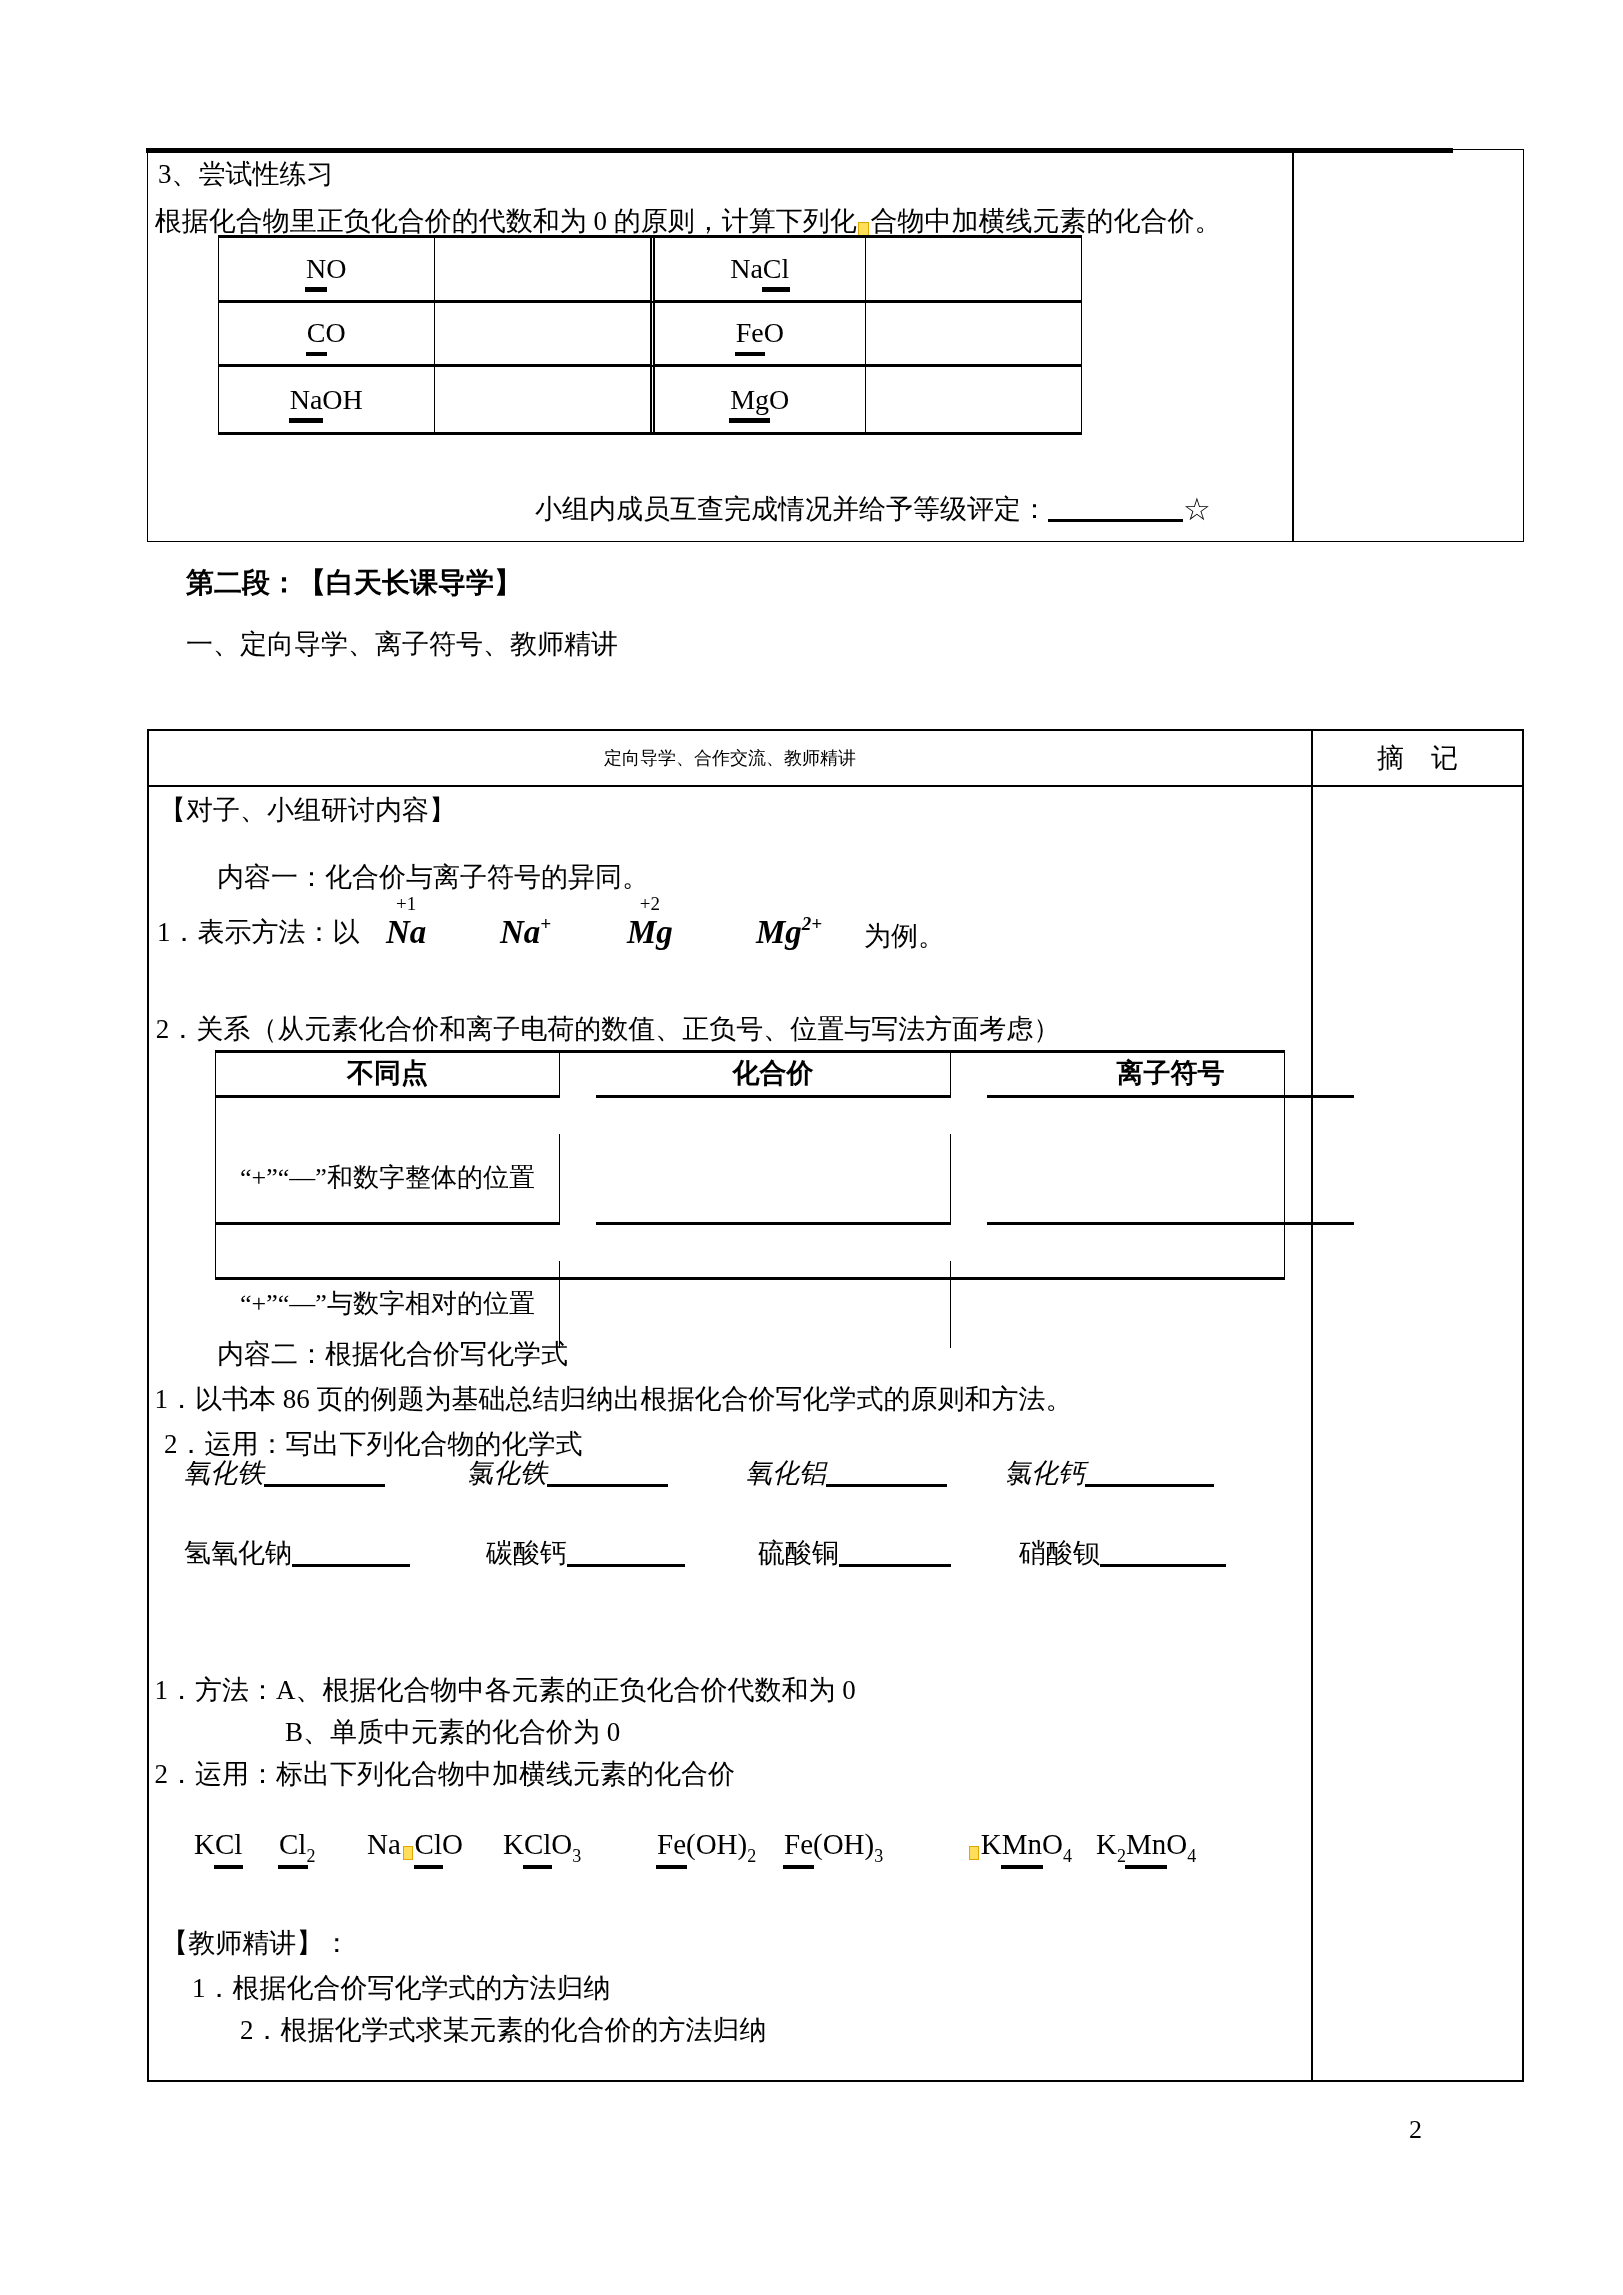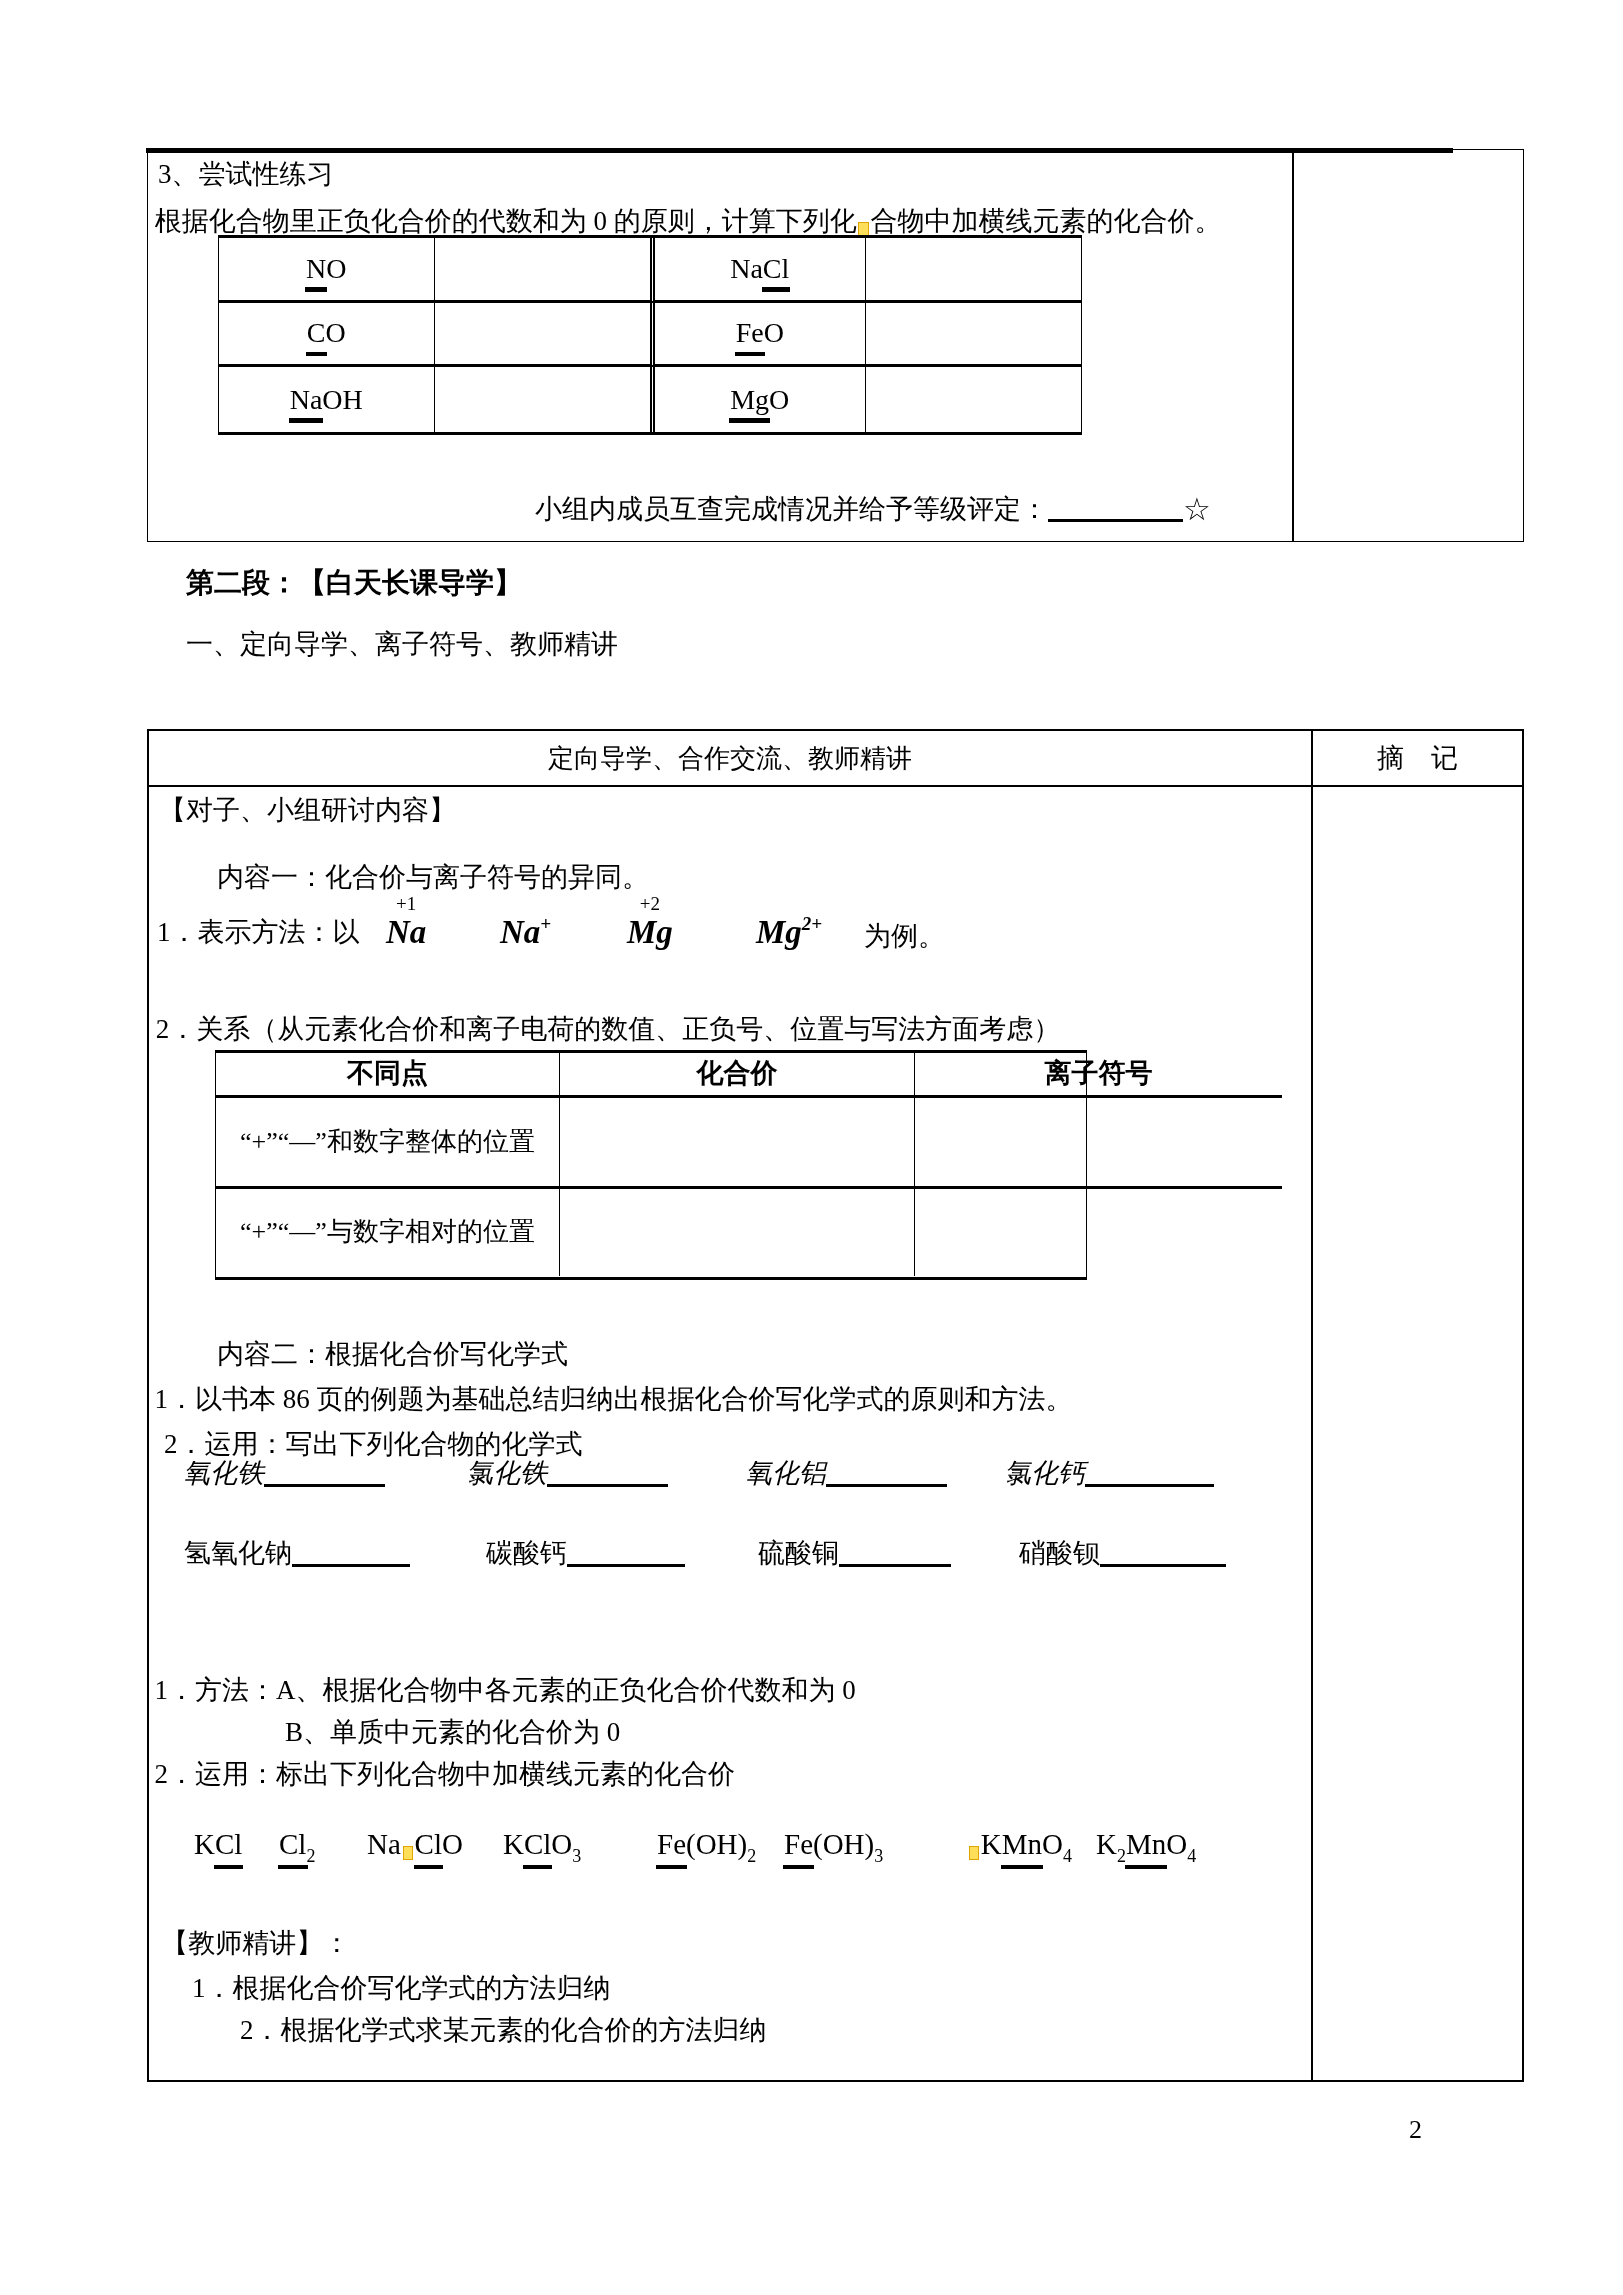--- a/index.html
+++ b/index.html
@@ -24,34 +24,34 @@
   .mini>div:nth-child(4n+3){border-left:5px double #000;}
   .mini>div:nth-child(n+9){border-bottom:none;}
 
   .blank{display:inline-block;border-bottom:3.4px solid #000;height:25px;vertical-align:-4.5px;}
   .star{font-size:31px;vertical-align:-2.2px;}
 
   
   .big-table{left:147px;top:729px;width:1377px;height:1353px;border:2.8px solid #000;box-sizing:border-box;}
   .bt-hline{left:0;top:54px;width:100%;height:2.2px;background:#000;}
   .bt-vline{left:1162px;top:0;width:2.2px;height:100%;background:#000;}
-  .bt-head-main{left:0;top:0;width:1162px;height:54px;display:flex;align-items:center;justify-content:center;font-size:26px;}
+  .bt-head-main{left:0;top:0;width:1162px;height:54px;display:flex;align-items:center;justify-content:center;font-size:18px;}
   .bt-head-note{left:1164px;top:0;right:0;height:54px;display:flex;align-items:center;justify-content:center;font-size:27px;}
 
   
   .rep{left:7.9px;top:160px;height:73px;width:1122px;}
   .val{position:absolute;display:flex;flex-direction:column;align-items:center;}
   .val-top{height:25px;font-size:19px;line-height:25px;}
   .val-base{font-size:33px;font-style:italic;font-weight:bold;line-height:1;}
   .val-sup{font-size:19px;position:relative;top:-13.5px;font-weight:bold;}
 
   
-  .diff{left:66px;top:319px;width:872px;height:230px;box-sizing:border-box;
+  .diff{left:66px;top:319px;width:1070px;height:230px;box-sizing:border-box;
         border:1.7px solid #000;border-top-width:3.4px;border-bottom-width:3.4px;
-        display:grid;grid-template-columns:344px 355px 367px;grid-template-rows:45px 91px 87px;}
+        display:grid;grid-template-columns:344px 355px 367px;grid-template-rows:45px 91px 87px;gap:36px;}
   .diff>div{border-right:1.7px solid #000;border-bottom:3.4px solid #000;
         display:flex;align-items:center;justify-content:center;text-align:center;
         font-size:26px;line-height:1.7;white-space:normal;padding:0 4.5px;box-sizing:border-box;}
   .diff>div:nth-child(3n){border-right:none;}
   .diff>div:nth-child(n+7){border-bottom:none;}
   .diff .hd{font-weight:bold;font-size:27px;}
 
   
   .chem{font-size:29px;line-height:1;white-space:nowrap;}
   .chem .sb{font-size:18px;vertical-align:-7.9px;}

